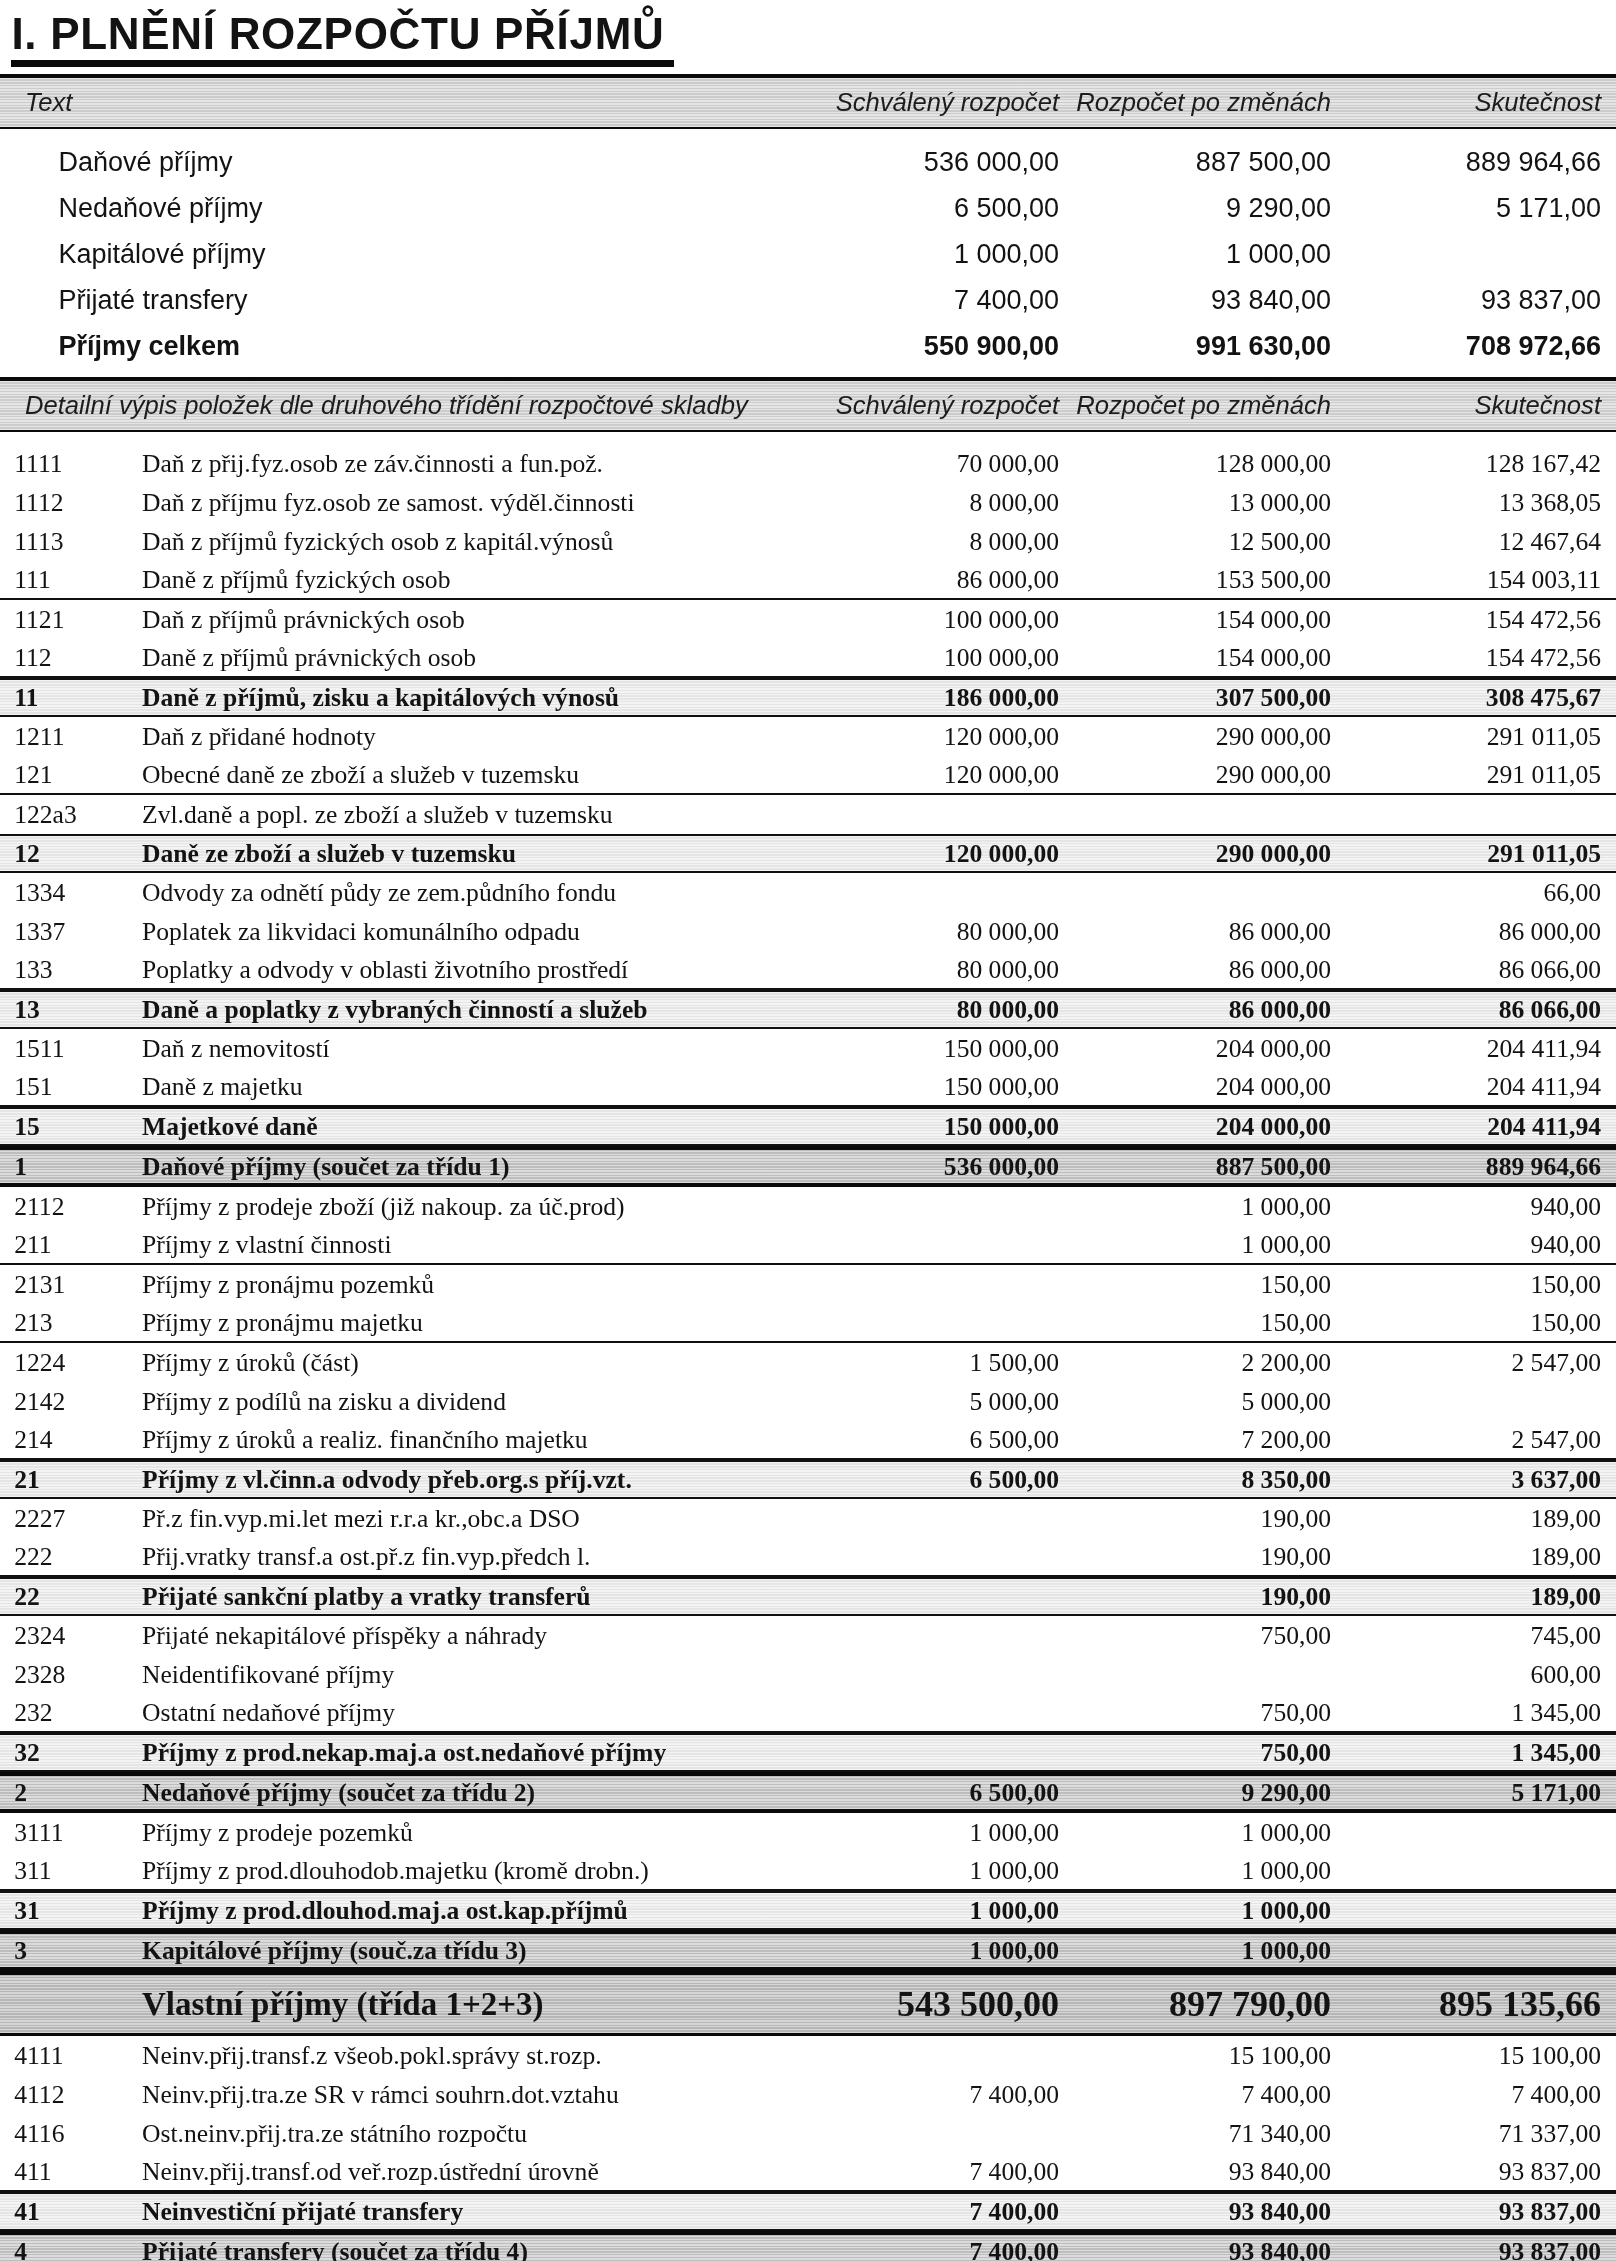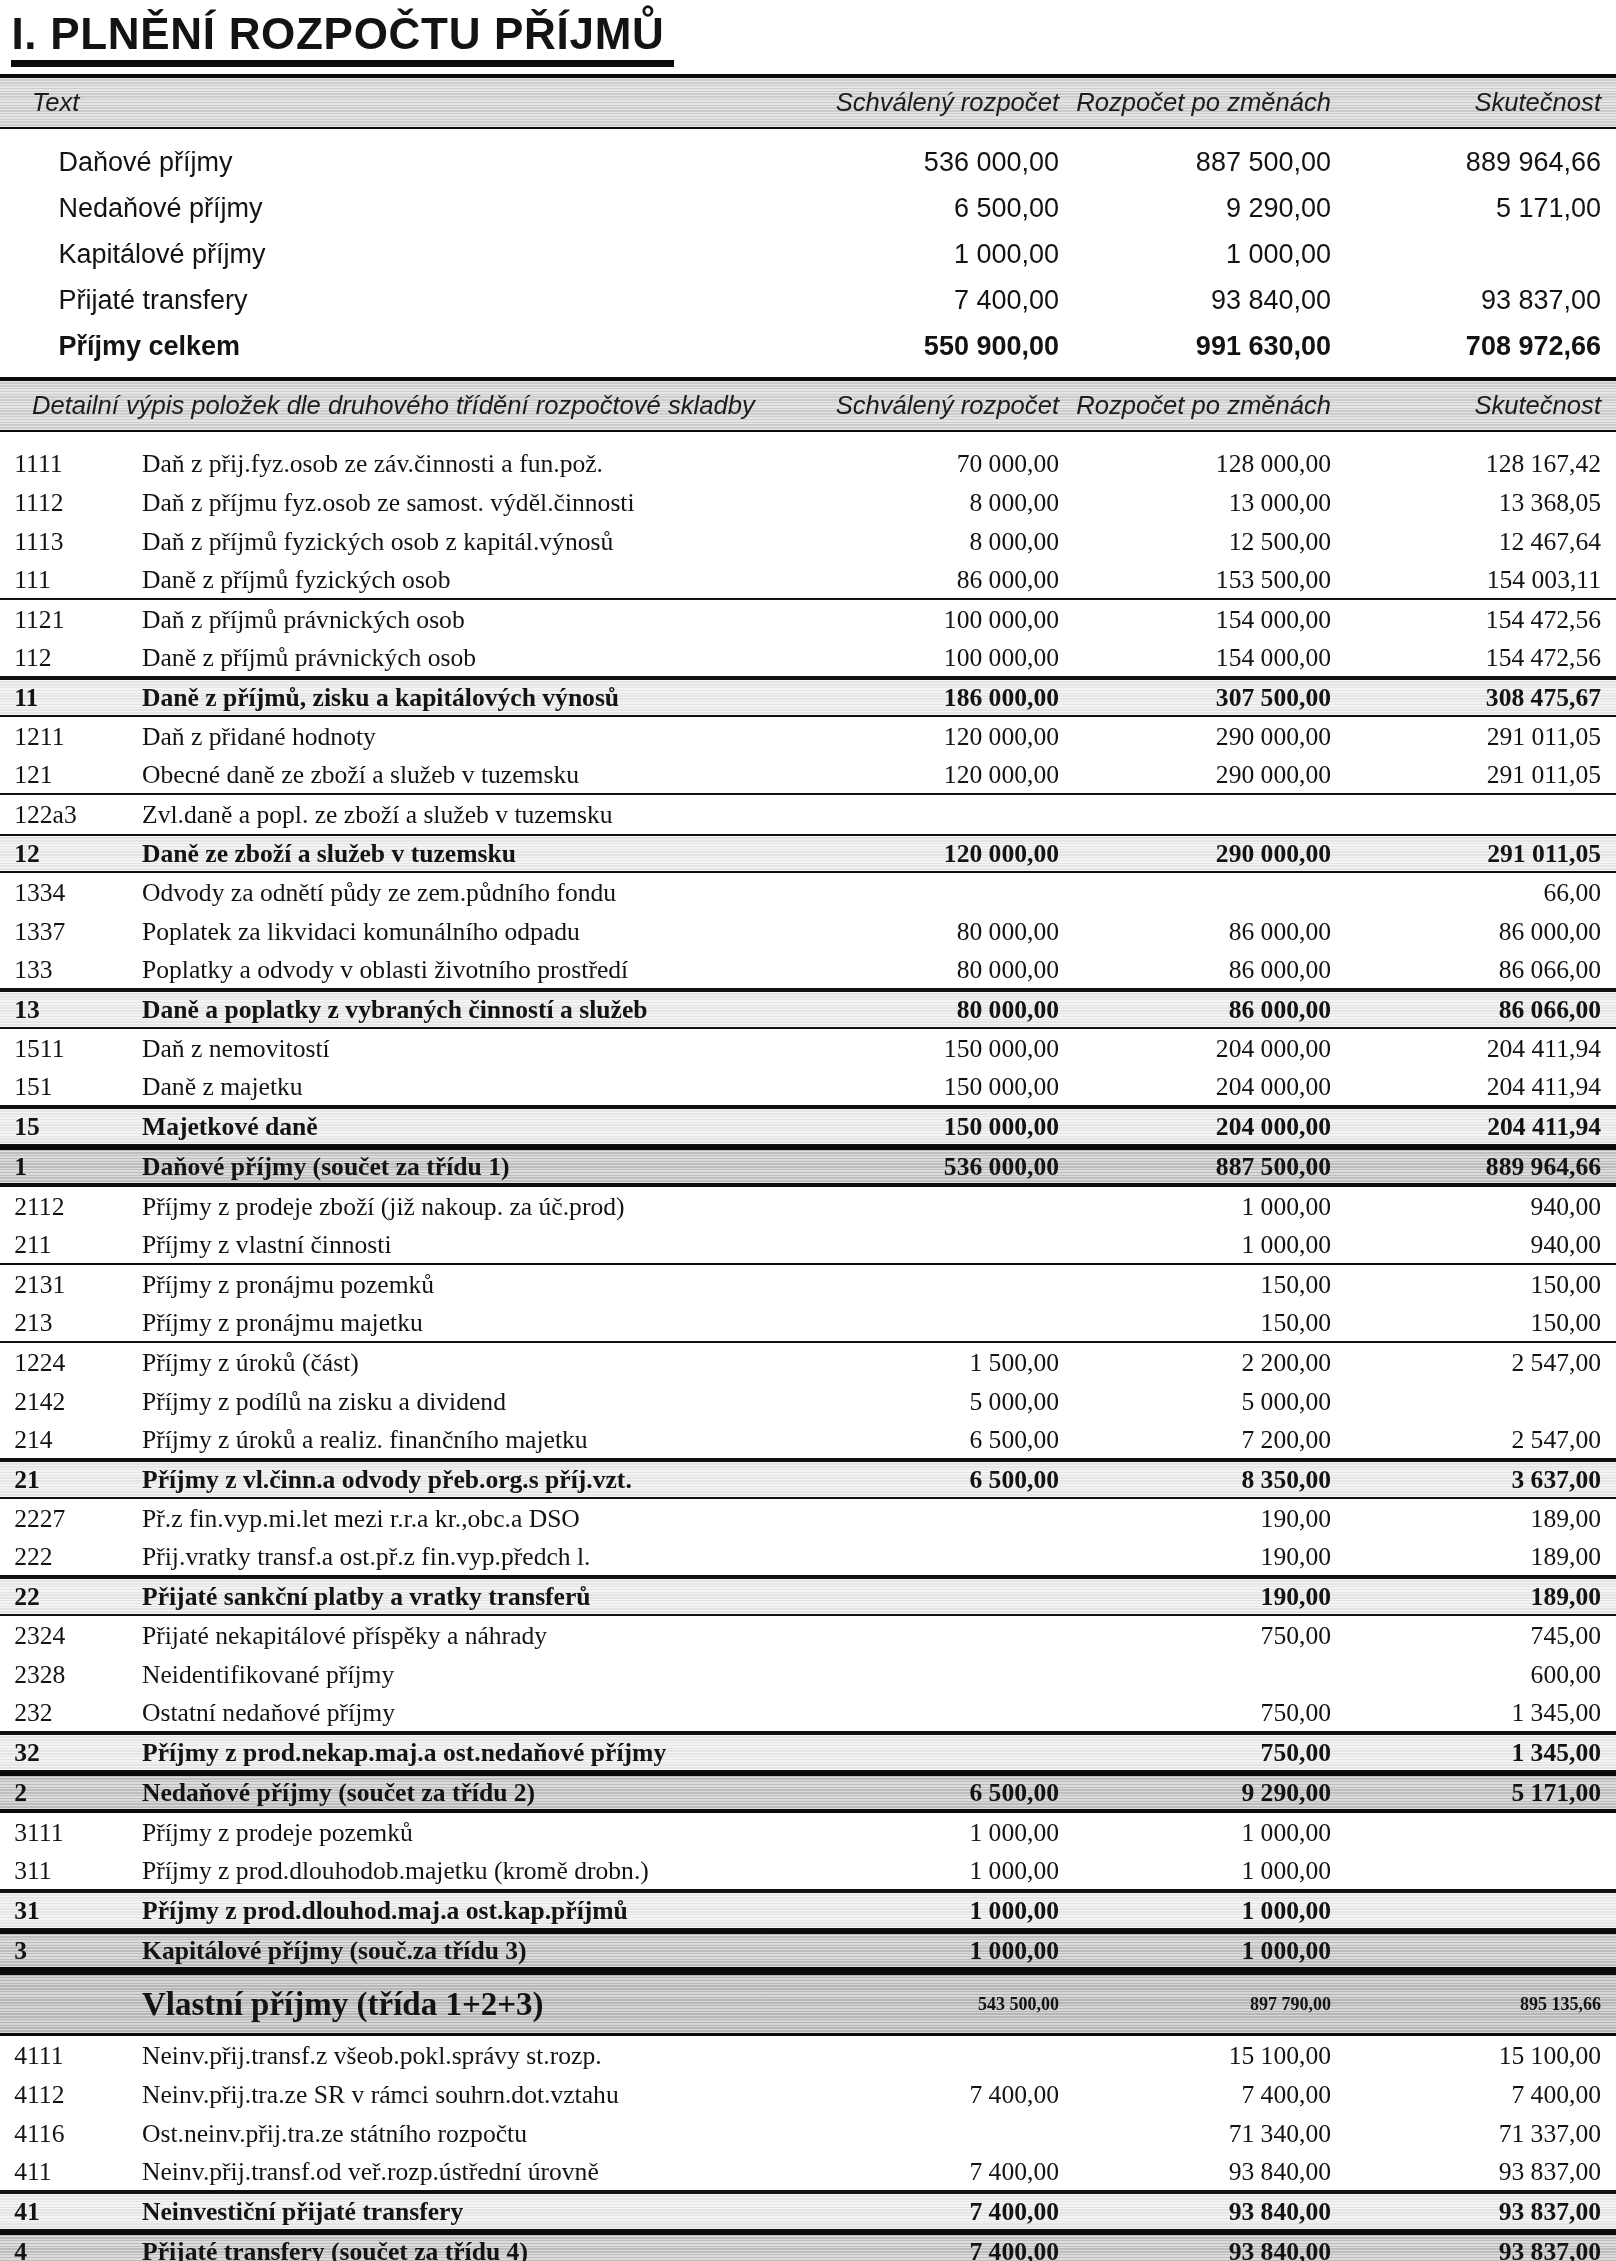--- a/index.html
+++ b/index.html
@@ -47,21 +47,21 @@
     min-height: 55px;
     border-top: 4.3px solid #0a0a0a;
     border-bottom: 2.1px solid #0a0a0a;
     background-color: #d7d7d7;
     background-image: repeating-linear-gradient(0deg,
         rgba(255,255,255,0.35) 0 1.4px, rgba(0,0,0,0.05) 1.4px 2.8px);
     font-style: italic;
     font-size: 25.6px;
     color: #1c1c1c;
   }
-  .bar .label { padding-left: 32px; }
+  .bar .label { padding-left: 25px; }
 
   
   .srow { min-height: 46px; font-size: 27px; }
   .srow .label { padding-left: 11.4px; margin-left: 47px; }
   .srow.total { font-weight: 700; }
   #summary-rows { padding-top: 10px; padding-bottom: 7.1px; }
 
   
   #detail-rows { padding-top: 12.8px; }
   .drow { min-height: 39px; font-size: 25.6px; font-family: Liberation Serif, serif; }
@@ -87,21 +87,21 @@
   .drow.grand {
     border-top: 4.3px solid #0a0a0a;
     border-bottom: 3.6px solid #0a0a0a;
     min-height: 65px;
     background-color: #c4c4c4;
     background-image: repeating-linear-gradient(0deg,
         rgba(255,255,255,0.3) 0 1.4px, rgba(0,0,0,0.07) 1.4px 2.8px);
     font-weight: 700;
   }
   .drow.grand .label { font-size: 33px; }
-  .drow.grand .num { font-size: 18px; }
+  .drow.grand .num { font-size: 36px; }
 </style>
 </head>
 <body>
 
 <div class="page">
 
   <h1 class="doc-title">I. PLNĚNÍ ROZPOČTU PŘÍJMŮ</h1>
 
   <section>
     <div class="bar hrow">

